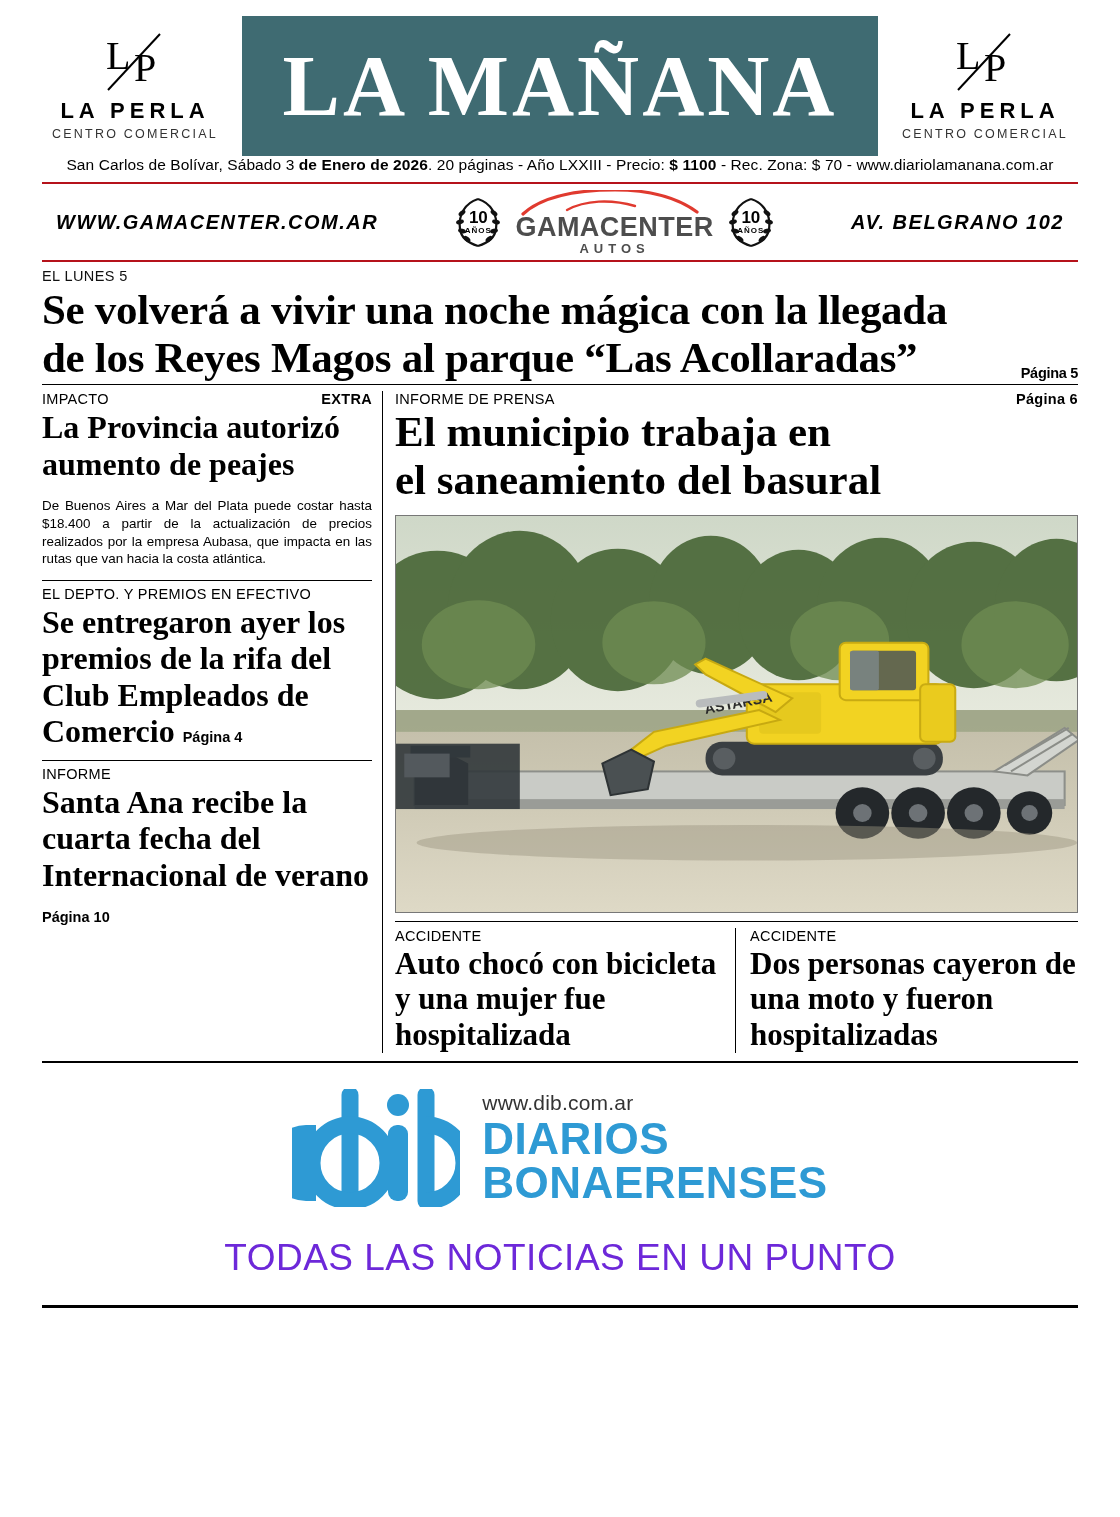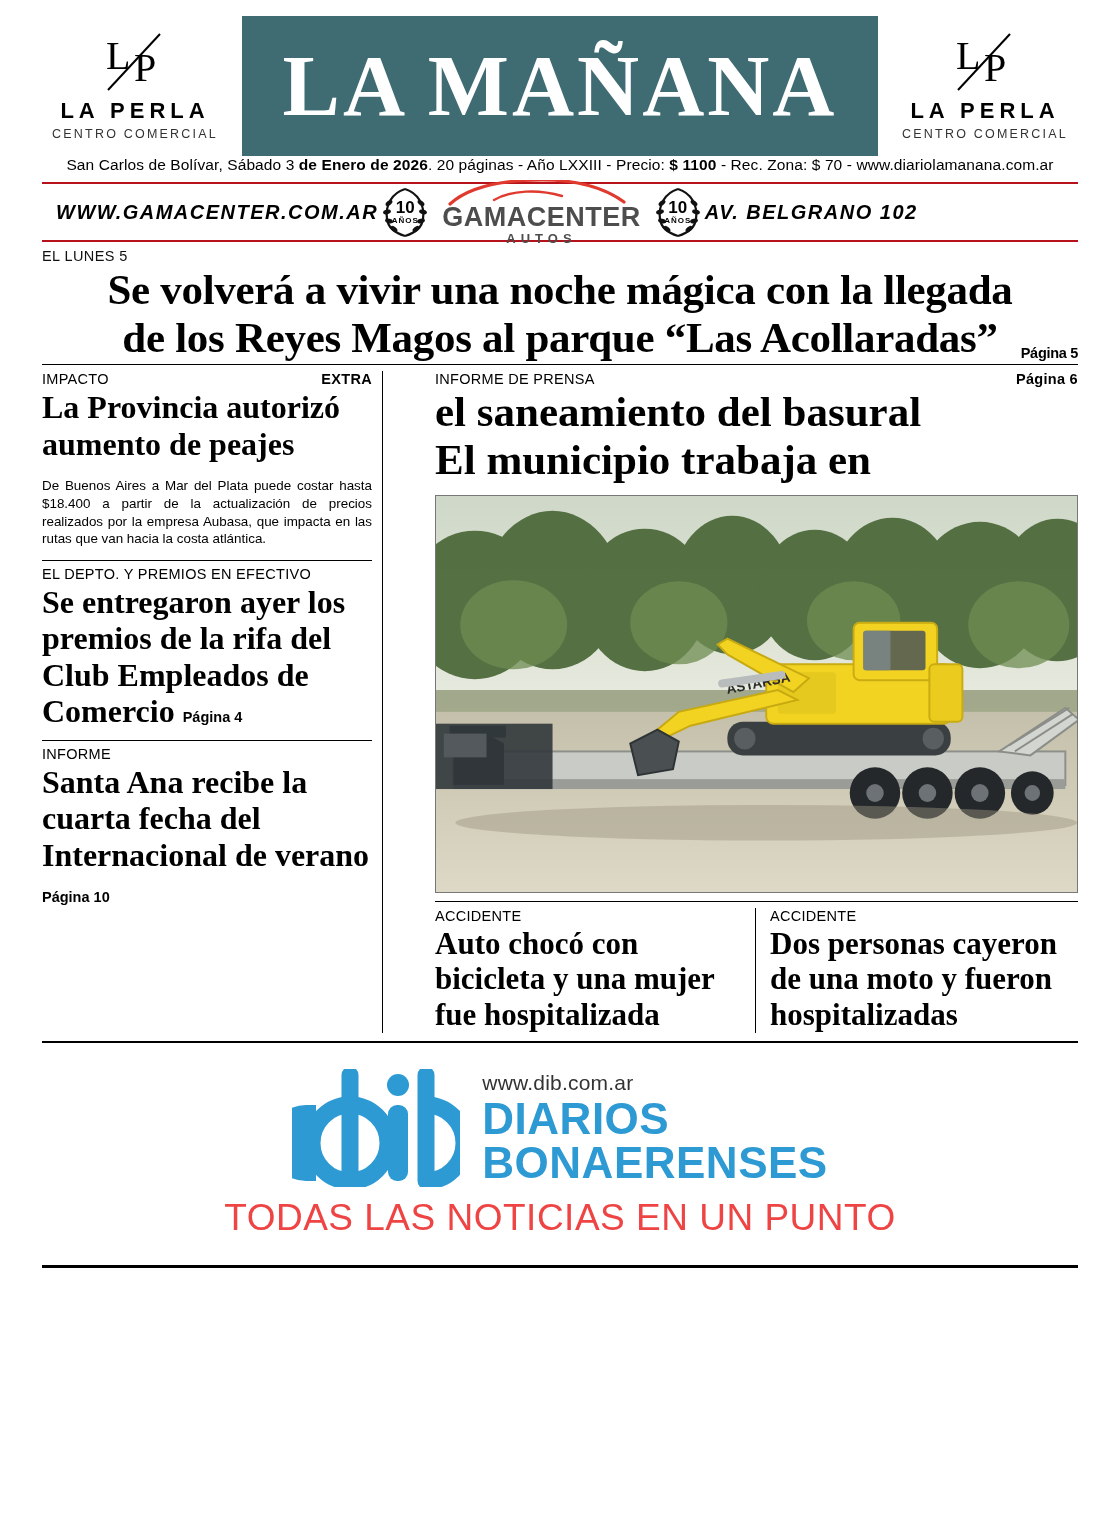--- a/index.html
+++ b/index.html
@@ -113,21 +113,22 @@
   }
   .rule-thin {
     border-top: 1px solid #000;
     margin: 0;
   }
 
   
   .ad-gama {
     display: flex;
     align-items: center;
-    height: 56px;
+    justify-content: space-between;
+    height: 76px;
     padding: 12px 14px;
     box-sizing: border-box;
   }
   .gama-url {
     font-family: "Liberation Sans", sans-serif;
     font-weight: 700;
     font-style: italic;
     font-size: 20px;
     letter-spacing: 1.5px;
   }
@@ -197,36 +198,34 @@
     padding: 6px 0 2px;
   }
   .lead-head {
     font-family: "Liberation Serif", serif;
     font-weight: 700;
     font-size: 43px;
     line-height: 1.12;
     letter-spacing: -0.3px;
     padding-bottom: 2px;
     position: relative;
-    text-align: center;
   }
   .lead-head .pag {
     font-family: "Liberation Sans", sans-serif;
     font-weight: 700;
     font-size: 14.5px;
     position: absolute;
     right: 0;
     bottom: 3px;
   }
 
   
   .main-grid {
     display: flex;
     margin-top: 6px;
-    gap: 40px;
   }
   .col-left {
     width: 341px;
     box-sizing: border-box;
     padding-right: 10px;
     border-right: 1.5px solid #000;
   }
   .col-right {
     flex: 1;
     padding-left: 12px;
@@ -347,22 +346,22 @@
     font-family: "Liberation Sans", sans-serif;
     font-weight: 700;
     font-size: 44px;
     line-height: 0.98;
     color: #2e9ad4;
     letter-spacing: 0.5px;
   }
   .dib-tag {
     font-family: "Liberation Sans", sans-serif;
     font-size: 37px;
-    color: #ef4444;
-    margin-top: 10px;
+    color: #6d28d9;
+    margin-top: 30px;
     letter-spacing: 0.5px;
   }
   .bottom-rule {
     border-top: 3px solid #000;
     margin-top: 26px;
   }
 </style>
 </head>
 <body>
 
@@ -498,22 +497,22 @@
         <div class="h-left"><span>Santa Ana recibe la cuarta fecha del Internacional de verano</span> <span class="pag-inline">Página 10</span></div>
       </div>
     </div>
 
     <div class="col-right">
       <div class="head-row">
         <span class="label-sans">INFORME DE PRENSA</span>
         <span class="label-bold">Página 6</span>
       </div>
       <div class="right-head">
+        <div>El municipio trabaja en</div>
         <div>el saneamiento del basural</div>
-        <div>El municipio trabaja en</div>
       </div>
 
       <div class="photo">
         <svg viewBox="0 0 660 400" preserveAspectRatio="none">
           <defs>
             <linearGradient id="sky" x1="0" y1="0" x2="0" y2="1">
               <stop offset="0%" stop-color="#cfd8c8"></stop>
               <stop offset="100%" stop-color="#e6e9dd"></stop>
             </linearGradient>
             <linearGradient id="ground" x1="0" y1="0" x2="0" y2="1">

